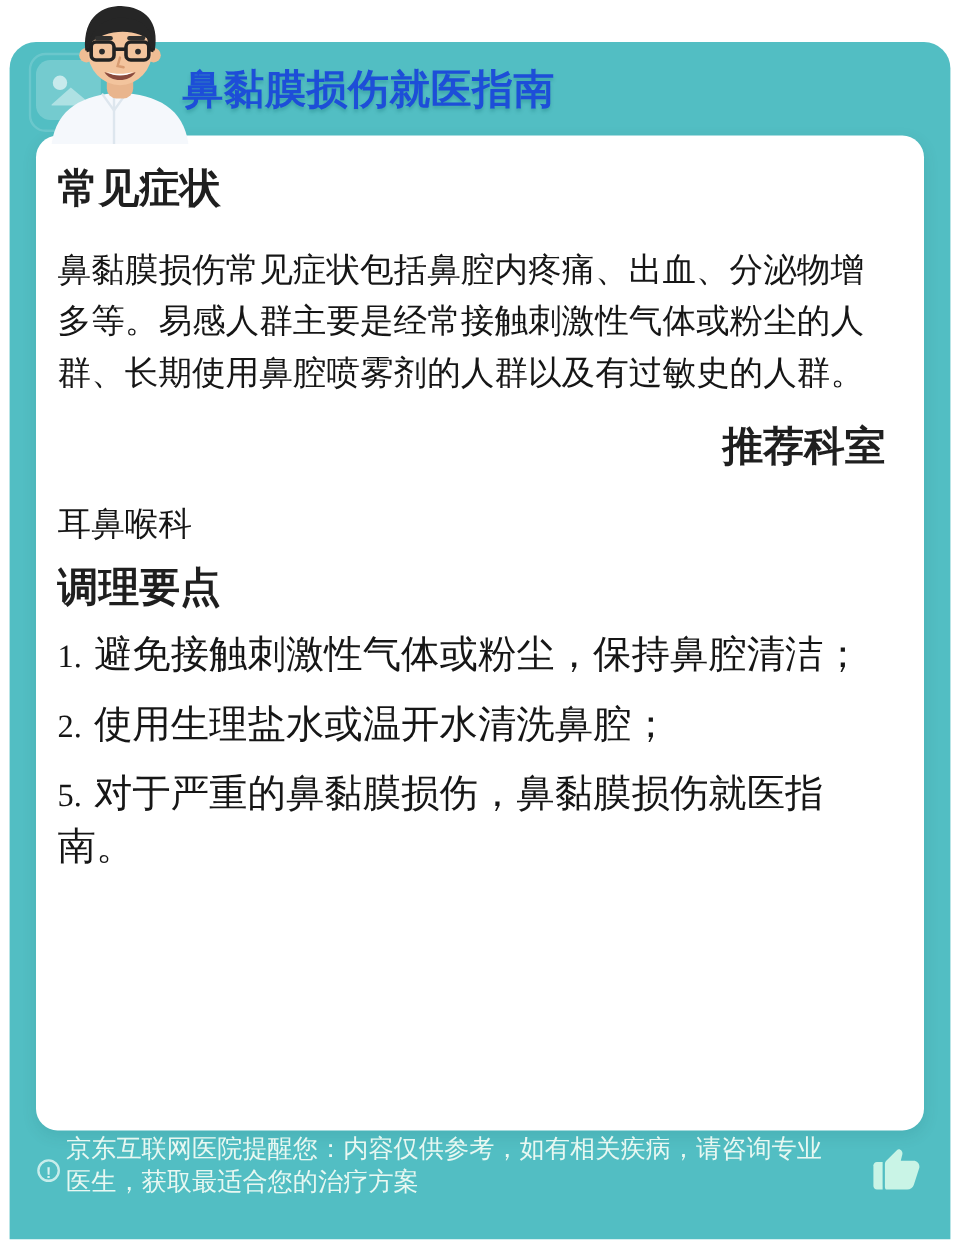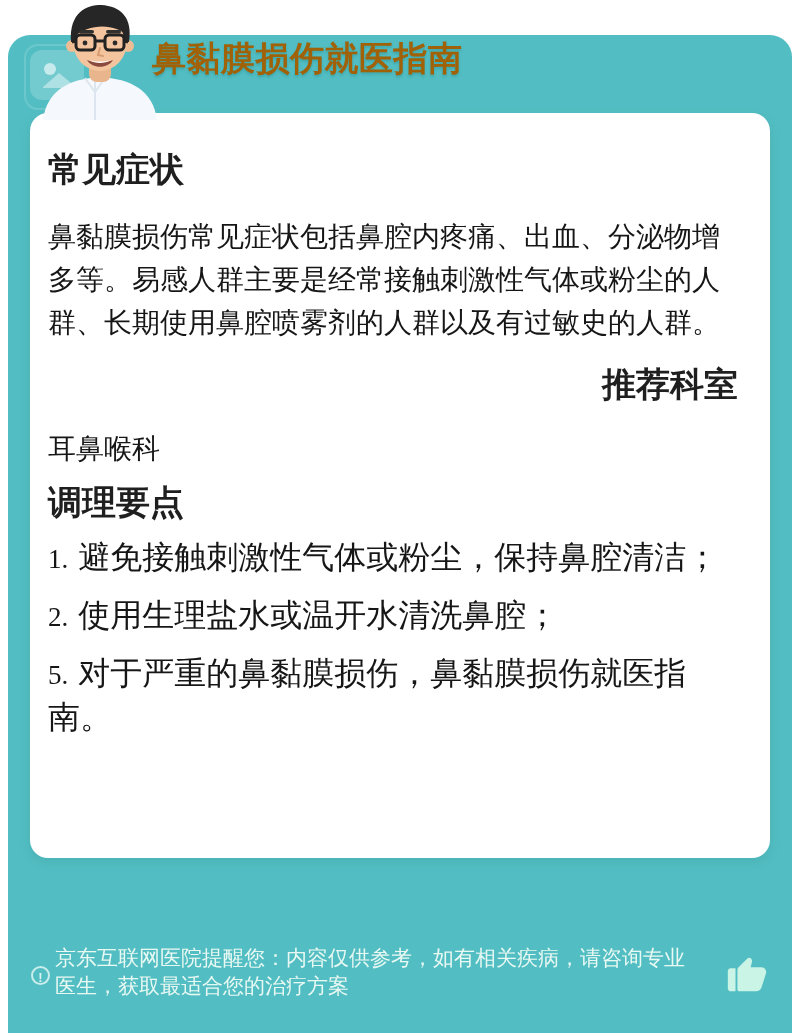--- a/index.html
+++ b/index.html
@@ -17,32 +17,32 @@
     position:absolute;left:24px;top:44px;width:66px;height:62px;
     border:2px solid rgba(255,255,255,0.15);border-radius:14px;z-index:2;
   }
   .photo-icon{
     position:absolute;left:30px;top:50px;width:54px;height:50px;
     background:rgba(255,255,255,0.20);border-radius:12px;z-index:2;
     display:flex;align-items:center;justify-content:center;
   }
   
   .title{
-    position:absolute;left:152px;top:38px;z-index:3;
-    font-size:34px;font-weight:bold;color:#a16207;line-height:40px;
+    position:absolute;left:152px;top:55px;z-index:3;
+    font-size:34px;font-weight:bold;color:#1d4ed8;line-height:40px;
     text-shadow:0 2px 3px rgba(0,90,95,0.25);letter-spacing:0.5px;
   }
   
   .avatar{position:absolute;left:25px;top:0;width:140px;height:120px;z-index:4;}
   
   .card{
-    position:absolute;left:30px;top:113px;width:740px;height:745px;
+    position:absolute;left:30px;top:113px;width:740px;height:829px;
     background:#ffffff;border-radius:18px;z-index:2;
     box-shadow:0 4px 12px rgba(0,70,70,0.10);box-sizing:border-box;
-    padding:36px 32px 0 18px;overflow:hidden;
+    padding:24px 32px 0 18px;overflow:hidden;
   }
   .card h2{
     margin:0 0 26px 0;font-size:34px;line-height:40px;font-weight:bold;color:#1f1f1f;
   }
   .card h2.mid{margin-bottom:23px;text-align:right;}
   .card h2.tight{margin-bottom:14px;}
   .card p{
     margin:0 0 20px 0;font-size:28px;line-height:43px;color:#161616;max-width:690px;
   }
   .card p.dept{margin-bottom:12px;}

